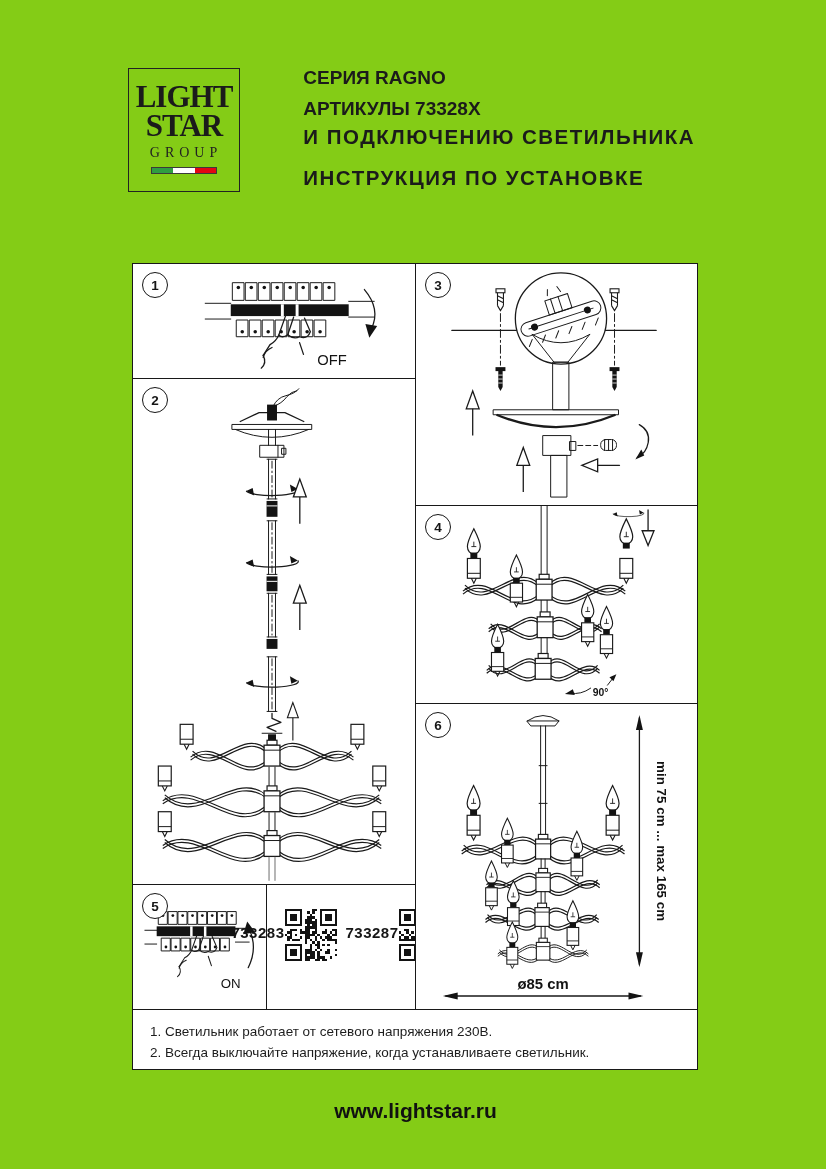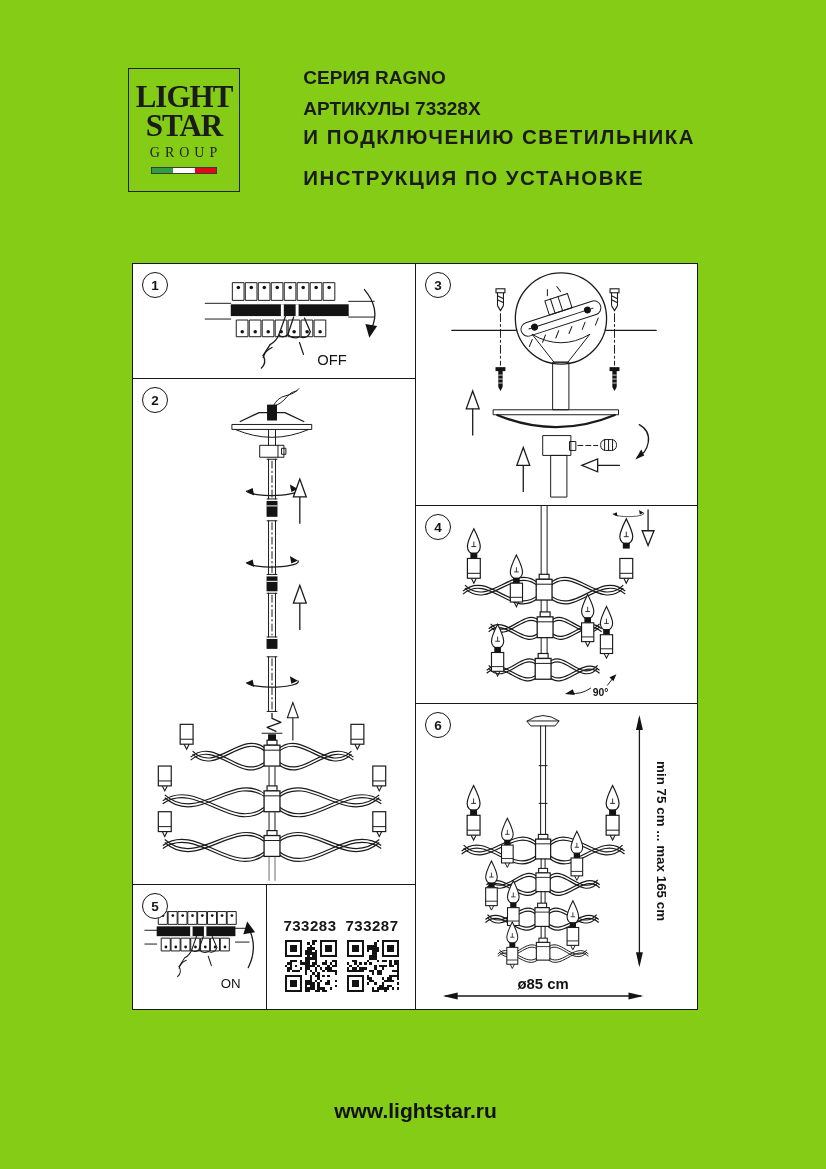--- a/index.html
+++ b/index.html
@@ -32,21 +32,21 @@
         border-radius:50%;display:flex;align-items:center;justify-content:center;
         font-size:13.5px;font-weight:bold;z-index:3;background:#fff;}
   .art{position:absolute;left:0;top:0;width:100%;height:100%;}
   .ln{fill:none;stroke:#1a1a1a;stroke-width:1.3;stroke-linecap:round;stroke-linejoin:round;}
   .thin{stroke-width:1;}
   .fl{fill:#131313;stroke:none;}
   .gray{stroke:#8f8f8f;}
   svg text{font-family:"Liberation Sans",sans-serif;fill:#131313;}
   
   .qr-wrap{position:absolute;left:0;right:0;top:24px;display:flex;justify-content:center;gap:9px;}
-  .qr-col{display:flex;flex-direction:column;align-items:flex-end;margin-top:8px;}
+  .qr-col{display:flex;flex-direction:row;align-items:center;}
   .qr-label{font-size:15px;font-weight:bold;letter-spacing:0.5px;margin-bottom:6px;}
   .qr{width:52px;height:52px;}
   .qr svg{width:100%;height:100%;}
   
   .notes{padding:11px 0 0 17px;font-size:13.5px;line-height:21px;color:#1d1d1d;}
   .site{position:absolute;left:5px;right:0;top:1099px;text-align:center;font-size:21px;font-weight:bold;color:#111;}
 </style>
 </head>
 <body>
 
@@ -721,16 +721,22 @@
         <polygon points="225,265 221.5,250 228.5,250" class="fl"></polygon>
         <text transform="translate(243,138) rotate(90)" text-anchor="middle" font-size="13.5" font-weight="bold">min 75 cm ... max 165 cm</text>
 
         <line x1="30" y1="294" x2="226" y2="294" class="ln"></line>
         <polygon points="27,294 42,290.5 42,297.5" class="fl"></polygon>
         <polygon points="229,294 214,290.5 214,297.5" class="fl"></polygon>
         <text x="128" y="287" text-anchor="middle" font-size="15" font-weight="bold">ø85 cm</text>
       </svg>
     </div>
 
+    <div class="panel pnotes">
+      <div class="notes">
+        <div>1. Светильник работает от сетевого напряжения 230В.</div>
+        <div>2. Всегда выключайте напряжение, когда устанавливаете светильник.</div>
+      </div>
+    </div>
   </div>
 
   <div class="site">www.lightstar.ru</div>
 </div>
 
 </body></html>

